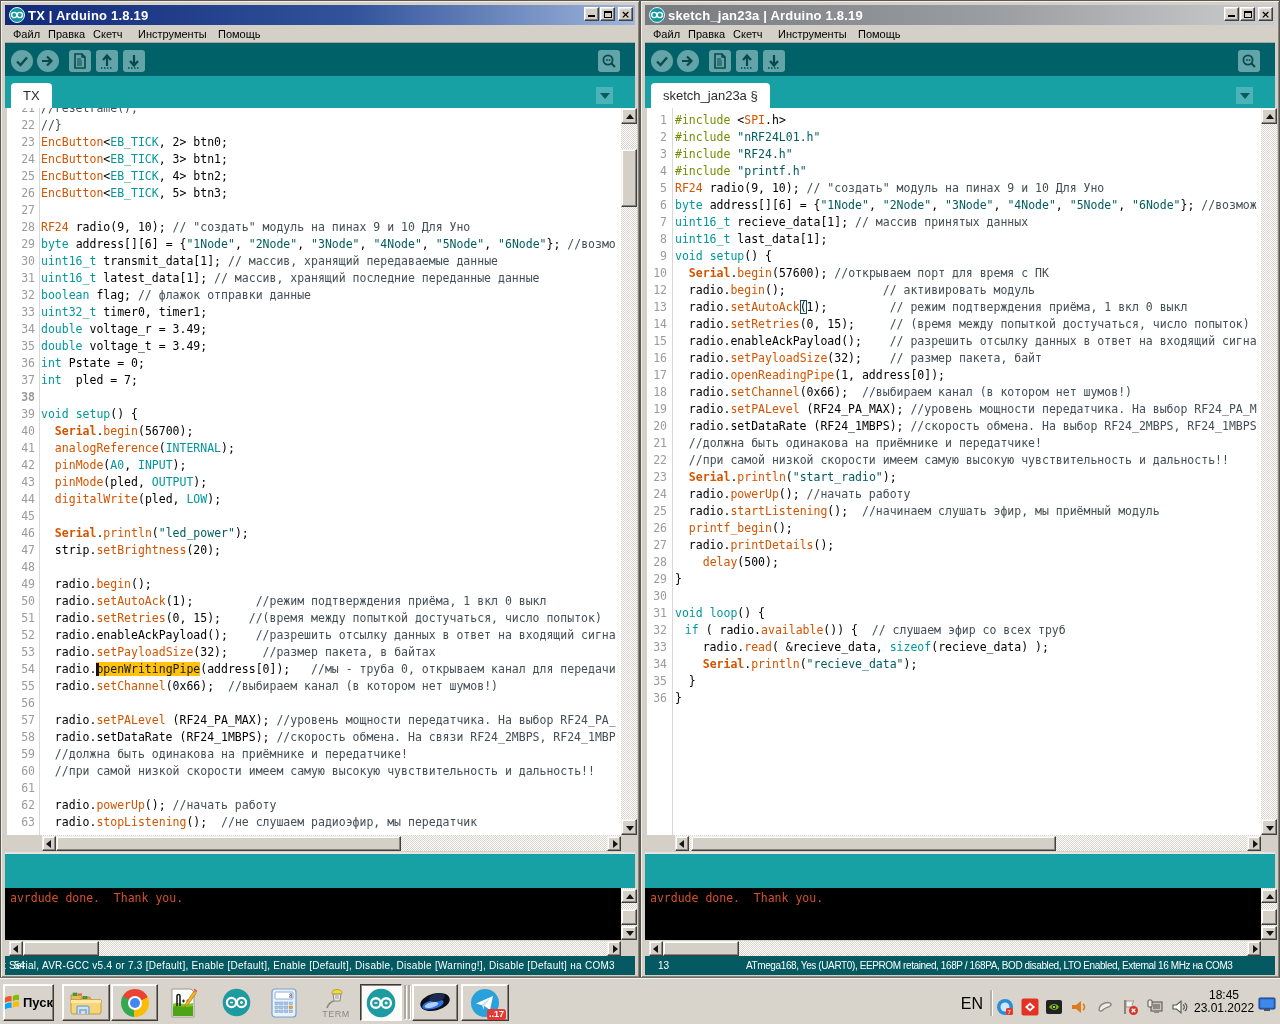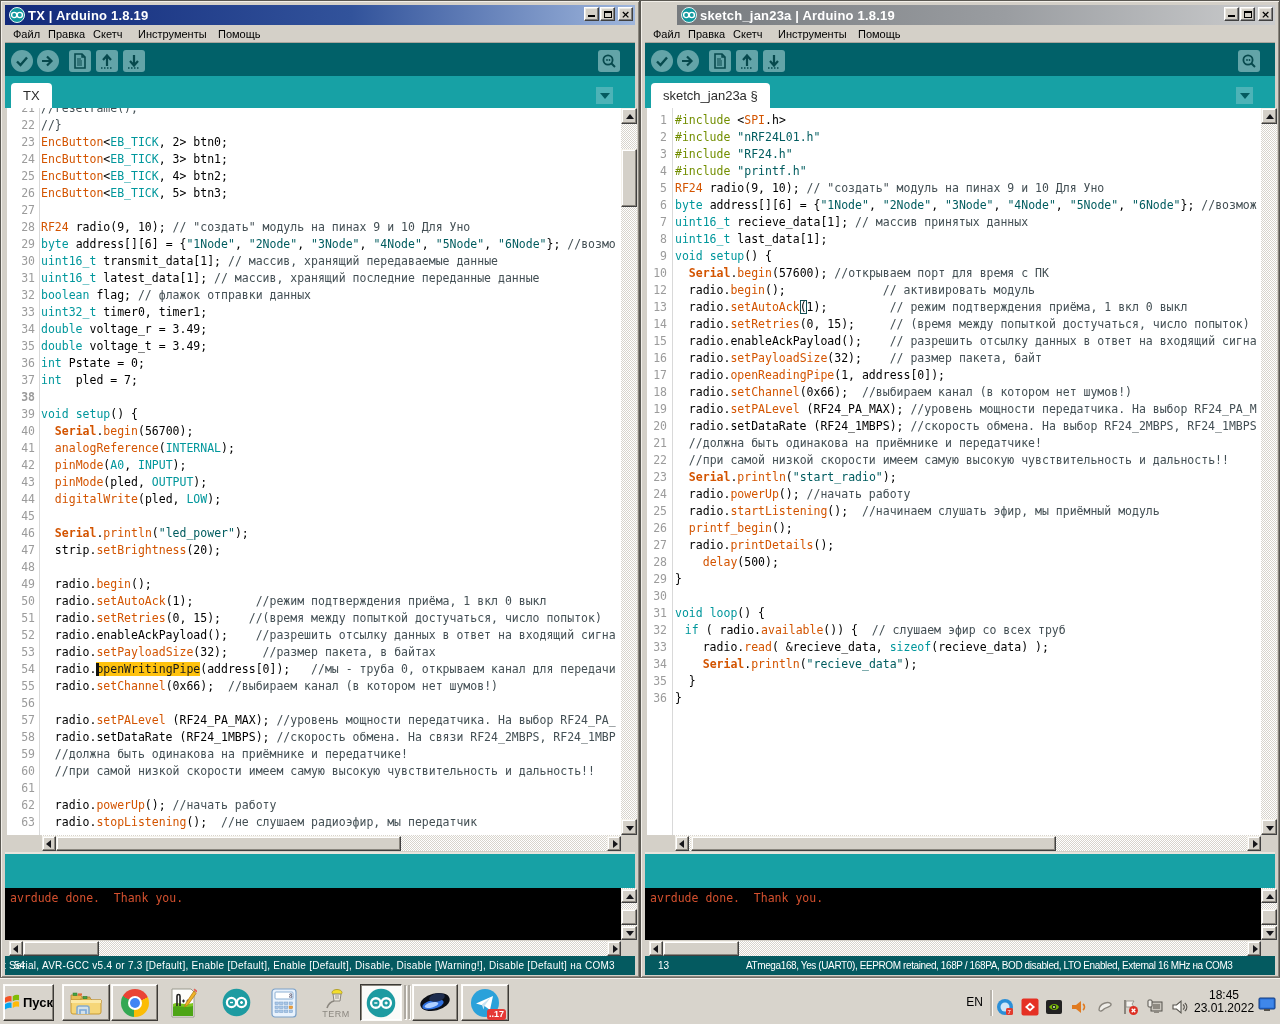--- a/index.html
+++ b/index.html
@@ -8,21 +8,21 @@
 
   .window { position:absolute; top:0; width:640px; height:978px;
     background:#D4D0C8; border:1px solid #5a5852;
     box-shadow: inset 1px 1px 0 #f2efe9, inset -1px -1px 0 #8a867e; }
   .win-left { left:0; }
   .win-right { left:640px; }
 
   .titlebar { position:absolute; left:4px; top:4px; right:4px; height:20px;
     display:flex; align-items:center; padding-left:2px; overflow:hidden; }
   .titlebar.active { background:linear-gradient(90deg,#12297a 0%,#32539b 55%,#9fb6dc 100%); }
-  .titlebar.inactive { background:linear-gradient(90deg,#767a7e 0%,#9a9da1 55%,#cbcccd 100%);margin-left:32px; }
+  .titlebar.inactive { background:linear-gradient(90deg,#767a7e 0%,#9a9da1 55%,#cbcccd 100%); }
   .title-icon { width:16px; height:16px; margin:0 3px 0 2px; flex:0 0 auto; }
   .title-text { color:#fff; font-size:13px; font-weight:bold; white-space:nowrap; letter-spacing:0.2px; }
   .caption-buttons { position:absolute; right:2px; top:2px; display:flex; }
   .cap { width:15px; height:14px; background:#D4D0C8; border:1px solid #404040;
     border-top-color:#fff; border-left-color:#fff;
     box-shadow: inset -1px -1px 0 #808080, inset 1px 1px 0 #ece9e2;
     position:relative; margin-left:0; }
   .cap.min { margin-right:1px; }
   .cap.max { margin-right:3px; }
   .cap .g-min { position:absolute; left:3px; bottom:3px; width:7px; height:2px; background:#000; }
@@ -100,21 +100,21 @@
     display:flex; align-items:center; justify-content:center; }
   .tb-btn.pressed { background:#fbfbf9; border:1px solid #3c3a36;
     border-bottom-color:#fcfbf8; border-right-color:#fcfbf8;
     box-shadow: inset 1px 1px 0 #8a867e, inset -1px -1px 0 #fff; }
   .tb-flat { position:absolute; top:5px; height:37px; display:flex; align-items:center; justify-content:center; flex-direction:column; }
   .start-label { font-size:13px; font-weight:bold; color:#000; margin-left:3px; }
   .tb-divider { position:absolute; top:6px; width:2px; height:34px;
     background:#aeaaa2; box-shadow:1px 1px 0 #fdfcfa; }
   .term-label { font-size:9px; color:#8c8880; line-height:8px; letter-spacing:0.5px; }
   .tray { position:absolute; right:0; top:5px; height:37px; }
-  .tray-en { position:absolute; top:11px; font-size:12px; color:#000; }
+  .tray-en { position:absolute; top:11px; font-size:16px; color:#000; }
   .tray-sep { position:absolute; top:6px; width:2px; height:26px; background:#b6b2aa; box-shadow:1px 0 0 #fdfcfa; }
   .tray-ico { position:absolute; top:14px; width:18px; height:18px; }
   .clock { position:absolute; width:60px; text-align:center; font-size:12px; color:#000; line-height:13px; }
   .badge { position:absolute; right:-6px; bottom:-2px; background:#e53935; color:#fff;
     font-size:9px; font-weight:bold; border-radius:3px; padding:1px 2px; line-height:9px; }
 </style>
 </head>
 <body>
 
 <div class="window win-left">
@@ -199,21 +199,21 @@
         <div class="row"><span class="ln" style="width: 28px;">22</span><span class="src" style="left: 34px;"><span class="tk-c">//}</span></span></div>
         <div class="row"><span class="ln" style="width: 28px;">23</span><span class="src" style="left: 34px;"><span class="tk-f">EncButton</span><span class="tk-n">&lt;</span><span class="tk-k">EB_TICK</span><span class="tk-n">, 2&gt; btn0;</span></span></div>
         <div class="row"><span class="ln" style="width: 28px;">24</span><span class="src" style="left: 34px;"><span class="tk-f">EncButton</span><span class="tk-n">&lt;</span><span class="tk-k">EB_TICK</span><span class="tk-n">, 3&gt; btn1;</span></span></div>
         <div class="row"><span class="ln" style="width: 28px;">25</span><span class="src" style="left: 34px;"><span class="tk-f">EncButton</span><span class="tk-n">&lt;</span><span class="tk-k">EB_TICK</span><span class="tk-n">, 4&gt; btn2;</span></span></div>
         <div class="row"><span class="ln" style="width: 28px;">26</span><span class="src" style="left: 34px;"><span class="tk-f">EncButton</span><span class="tk-n">&lt;</span><span class="tk-k">EB_TICK</span><span class="tk-n">, 5&gt; btn3;</span></span></div>
         <div class="row"><span class="ln" style="width: 28px;">27</span><span class="src" style="left: 34px;"></span></div>
         <div class="row"><span class="ln" style="width: 28px;">28</span><span class="src" style="left: 34px;"><span class="tk-f">RF24</span><span class="tk-n"> radio(9, 10); </span><span class="tk-c">// "создать" модуль на пинах 9 и 10 Для Уно</span></span></div>
         <div class="row"><span class="ln" style="width: 28px;">29</span><span class="src" style="left: 34px;"><span class="tk-k">byte</span><span class="tk-n"> address[][6] = {</span><span class="tk-s">"1Node"</span><span class="tk-n">, </span><span class="tk-s">"2Node"</span><span class="tk-n">, </span><span class="tk-s">"3Node"</span><span class="tk-n">, </span><span class="tk-s">"4Node"</span><span class="tk-n">, </span><span class="tk-s">"5Node"</span><span class="tk-n">, </span><span class="tk-s">"6Node"</span><span class="tk-n">}; </span><span class="tk-c">//возмо</span></span></div>
         <div class="row"><span class="ln" style="width: 28px;">30</span><span class="src" style="left: 34px;"><span class="tk-k">uint16_t</span><span class="tk-n"> transmit_data[1]; </span><span class="tk-c">// массив, хранящий передаваемые данные</span></span></div>
         <div class="row"><span class="ln" style="width: 28px;">31</span><span class="src" style="left: 34px;"><span class="tk-k">uint16_t</span><span class="tk-n"> latest_data[1]; </span><span class="tk-c">// массив, хранящий последние переданные данные</span></span></div>
-        <div class="row"><span class="ln" style="width: 28px;">32</span><span class="src" style="left: 34px;"><span class="tk-k">boolean</span><span class="tk-n"> flag; </span><span class="tk-c">// флажок отправки данных</span></span></div>
+        <div class="row"><span class="ln" style="width: 28px;">32</span><span class="src" style="left: 34px;"><span class="tk-k">boolean</span><span class="tk-n"> flag; </span><span class="tk-c">// флажок отправки данные</span></span></div>
         <div class="row"><span class="ln" style="width: 28px;">33</span><span class="src" style="left: 34px;"><span class="tk-k">uint32_t</span><span class="tk-n"> timer0, timer1;</span></span></div>
         <div class="row"><span class="ln" style="width: 28px;">34</span><span class="src" style="left: 34px;"><span class="tk-k">double</span><span class="tk-n"> voltage_r = 3.49;</span></span></div>
         <div class="row"><span class="ln" style="width: 28px;">35</span><span class="src" style="left: 34px;"><span class="tk-k">double</span><span class="tk-n"> voltage_t = 3.49;</span></span></div>
         <div class="row"><span class="ln" style="width: 28px;">36</span><span class="src" style="left: 34px;"><span class="tk-k">int</span><span class="tk-n"> Pstate = 0;</span></span></div>
         <div class="row"><span class="ln" style="width: 28px;">37</span><span class="src" style="left: 34px;"><span class="tk-k">int</span><span class="tk-n">  pled = 7;</span></span></div>
         <div class="row"><span class="ln" style="width: 28px; font-weight: bold;">38</span><span class="src" style="left: 34px;"></span></div>
         <div class="row"><span class="ln" style="width: 28px;">39</span><span class="src" style="left: 34px;"><span class="tk-k">void</span><span class="tk-n"> </span><span class="tk-k">setup</span><span class="tk-n">() {</span></span></div>
         <div class="row"><span class="ln" style="width: 28px;">40</span><span class="src" style="left: 34px;"><span class="tk-n">  </span><span class="tk-fb">Serial</span><span class="tk-n">.</span><span class="tk-f">begin</span><span class="tk-n">(56700);</span></span></div>
         <div class="row"><span class="ln" style="width: 28px;">41</span><span class="src" style="left: 34px;"><span class="tk-n">  </span><span class="tk-f">analogReference</span><span class="tk-n">(</span><span class="tk-k">INTERNAL</span><span class="tk-n">);</span></span></div>
         <div class="row"><span class="ln" style="width: 28px;">42</span><span class="src" style="left: 34px;"><span class="tk-n">  </span><span class="tk-f">pinMode</span><span class="tk-n">(</span><span class="tk-k">A0</span><span class="tk-n">, </span><span class="tk-k">INPUT</span><span class="tk-n">);</span></span></div>

